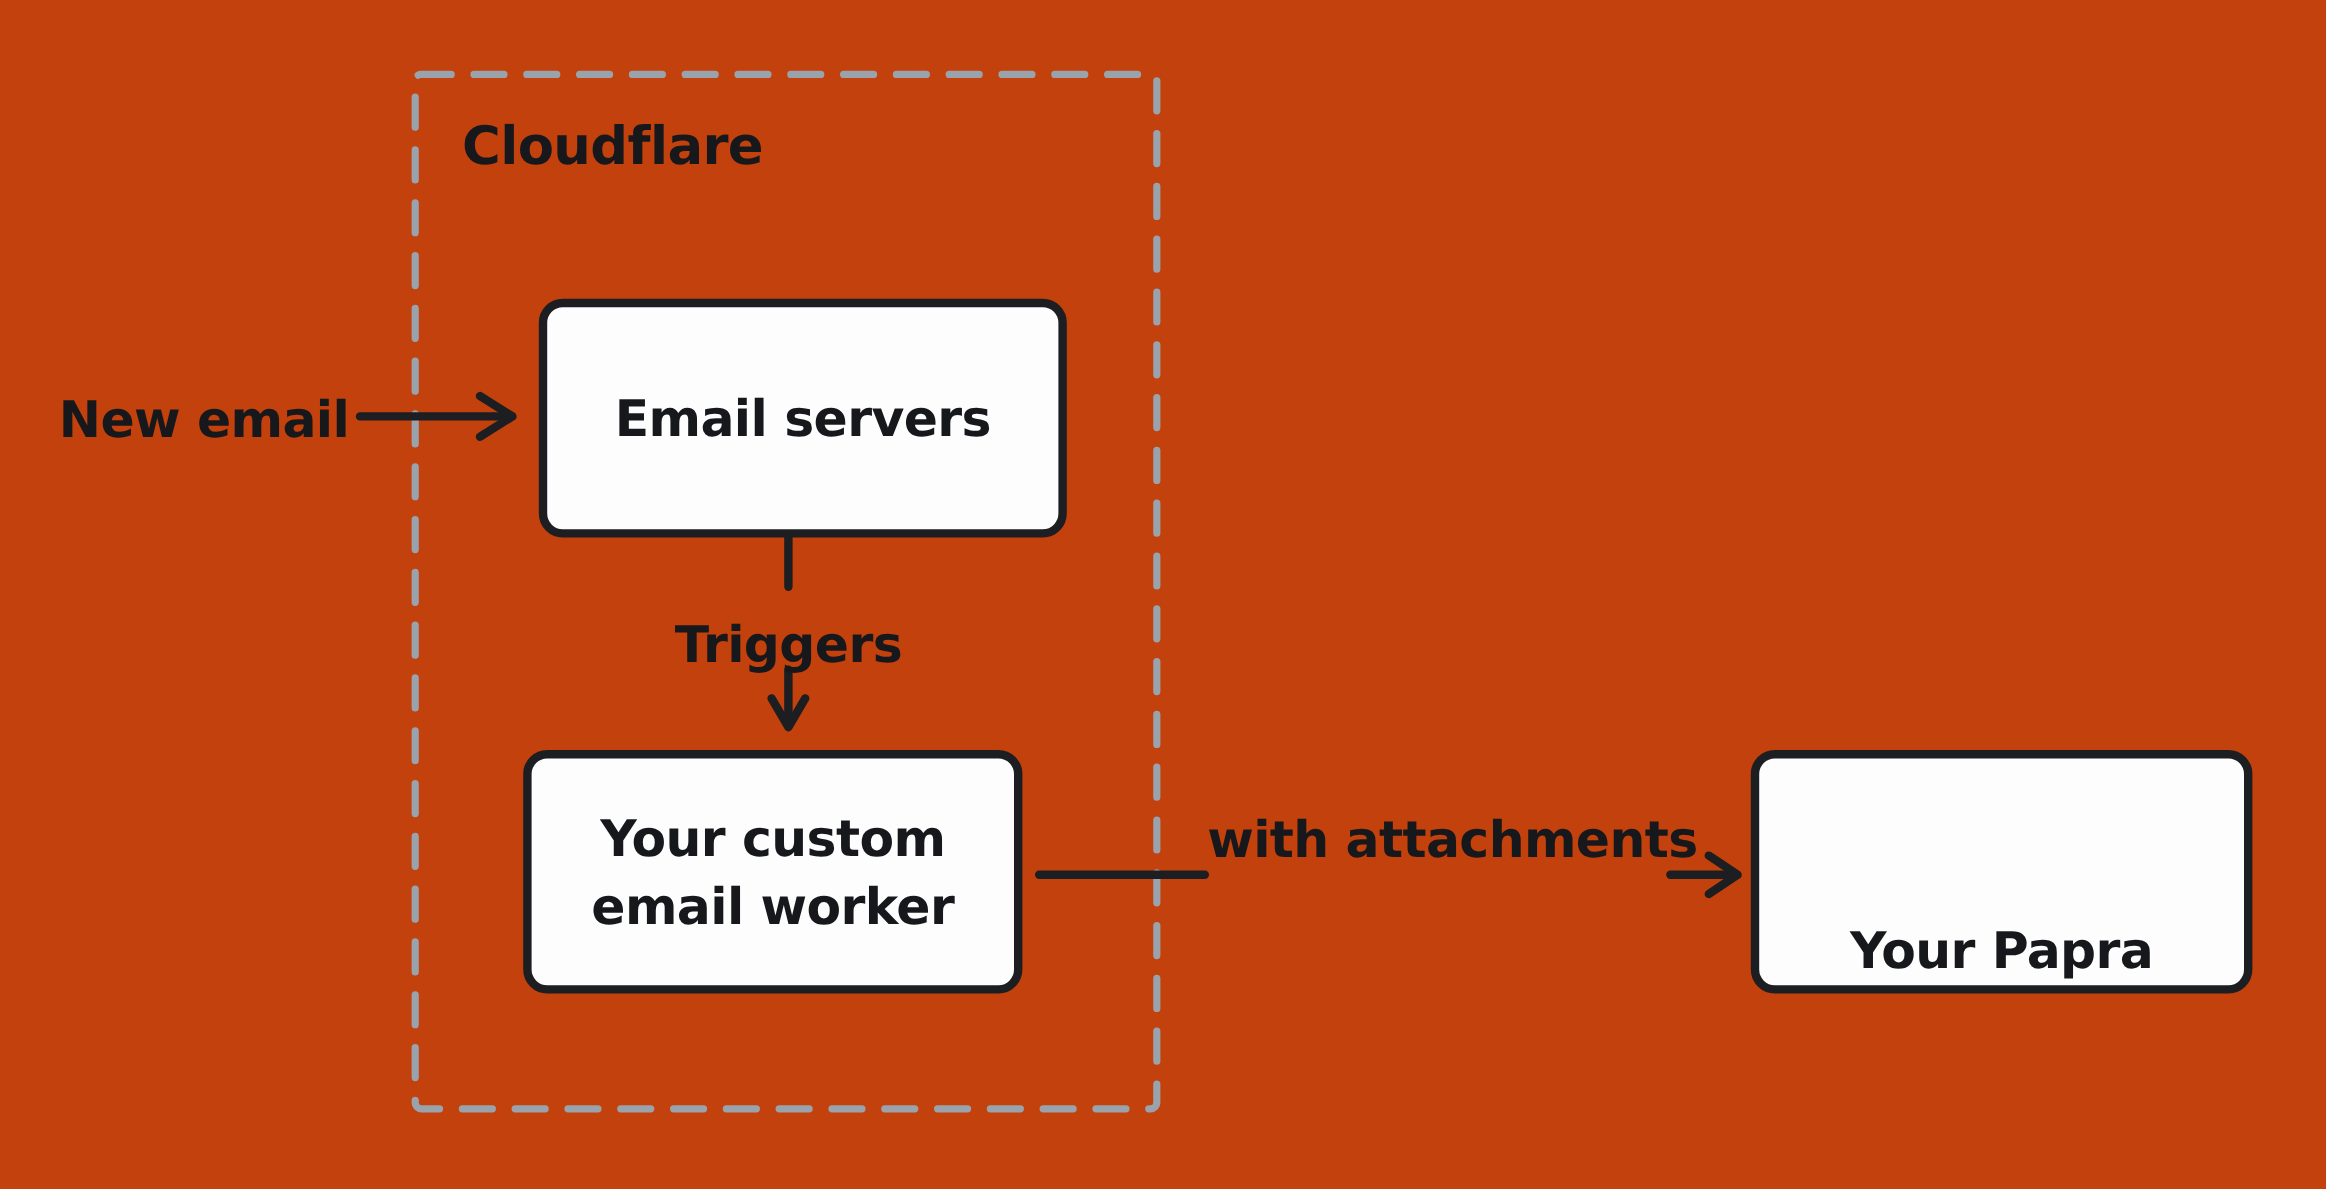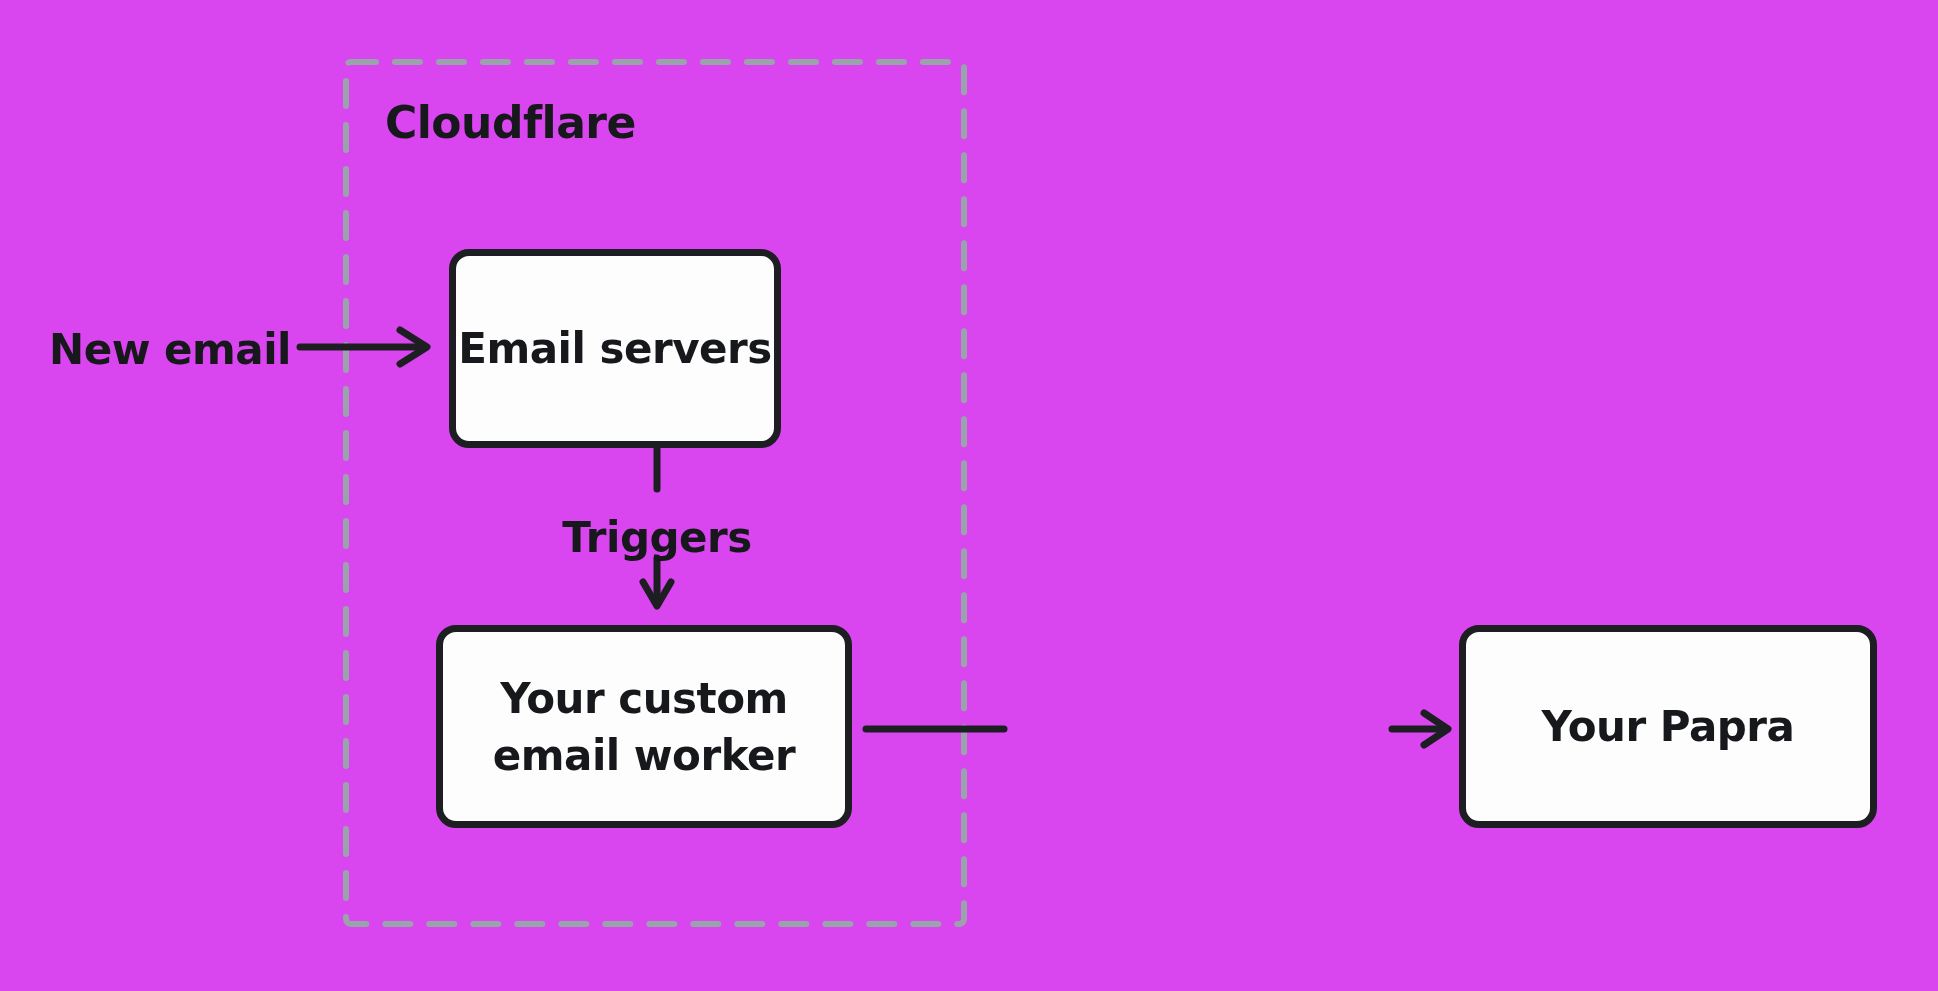--- a/index.html
+++ b/index.html
@@ -4,21 +4,21 @@
 <style>
   html, body {
     margin: 0;
     padding: 0;
     background: #f7f8fa;
   }
   .canvas {
     position: relative;
     width: 1938px;
     height: 991px;
-    background: #d946ef;
+    background: #c2410c;
     font-family: "DejaVu Sans", "Liberation Sans", sans-serif;
     color: #17181b;
     overflow: hidden;
   }
   svg.layer {
     position: absolute;
     left: 0;
     top: 0;
     width: 1938px;
     height: 991px;
@@ -40,23 +40,23 @@
     position: absolute;
     box-sizing: border-box;
     background: #fdfdfe;
     border: 7px solid #1d1e21;
     border-radius: 20px;
     display: flex;
     align-items: center;
     justify-content: center;
     text-align: center;
   }
-  .node-email-servers { left: 449px; top: 249px; width: 332px; height: 199px; }
+  .node-email-servers { left: 449px; top: 249px; width: 440px; height: 199px; }
   .node-email-worker  { left: 436px; top: 625px; width: 416px; height: 203px; }
-  .node-papra         { left: 1459px; top: 625px; width: 418px; height: 203px; }
+  .node-papra         { left: 1459px; top: 625px; width: 418px; height: 203px; align-items: flex-end; }
   .node-label {
     font-size: 42px;
     font-weight: 700;
     line-height: 57px;
     letter-spacing: -0.5px;
     white-space: nowrap;
   }
   .group-label {
     position: absolute;
     left: 385px;
@@ -125,15 +125,16 @@
     <div class="node-label">
       <div>Your Papra</div>
     </div>
   </div>
 
   <div class="edge-label label-new-email">New email</div>
 
   <div class="edge-label label-triggers">Triggers</div>
 
   <div class="edge-label label-http">
+    <div>with attachments</div>
   </div>
 
 </div>
 
 </body></html>

